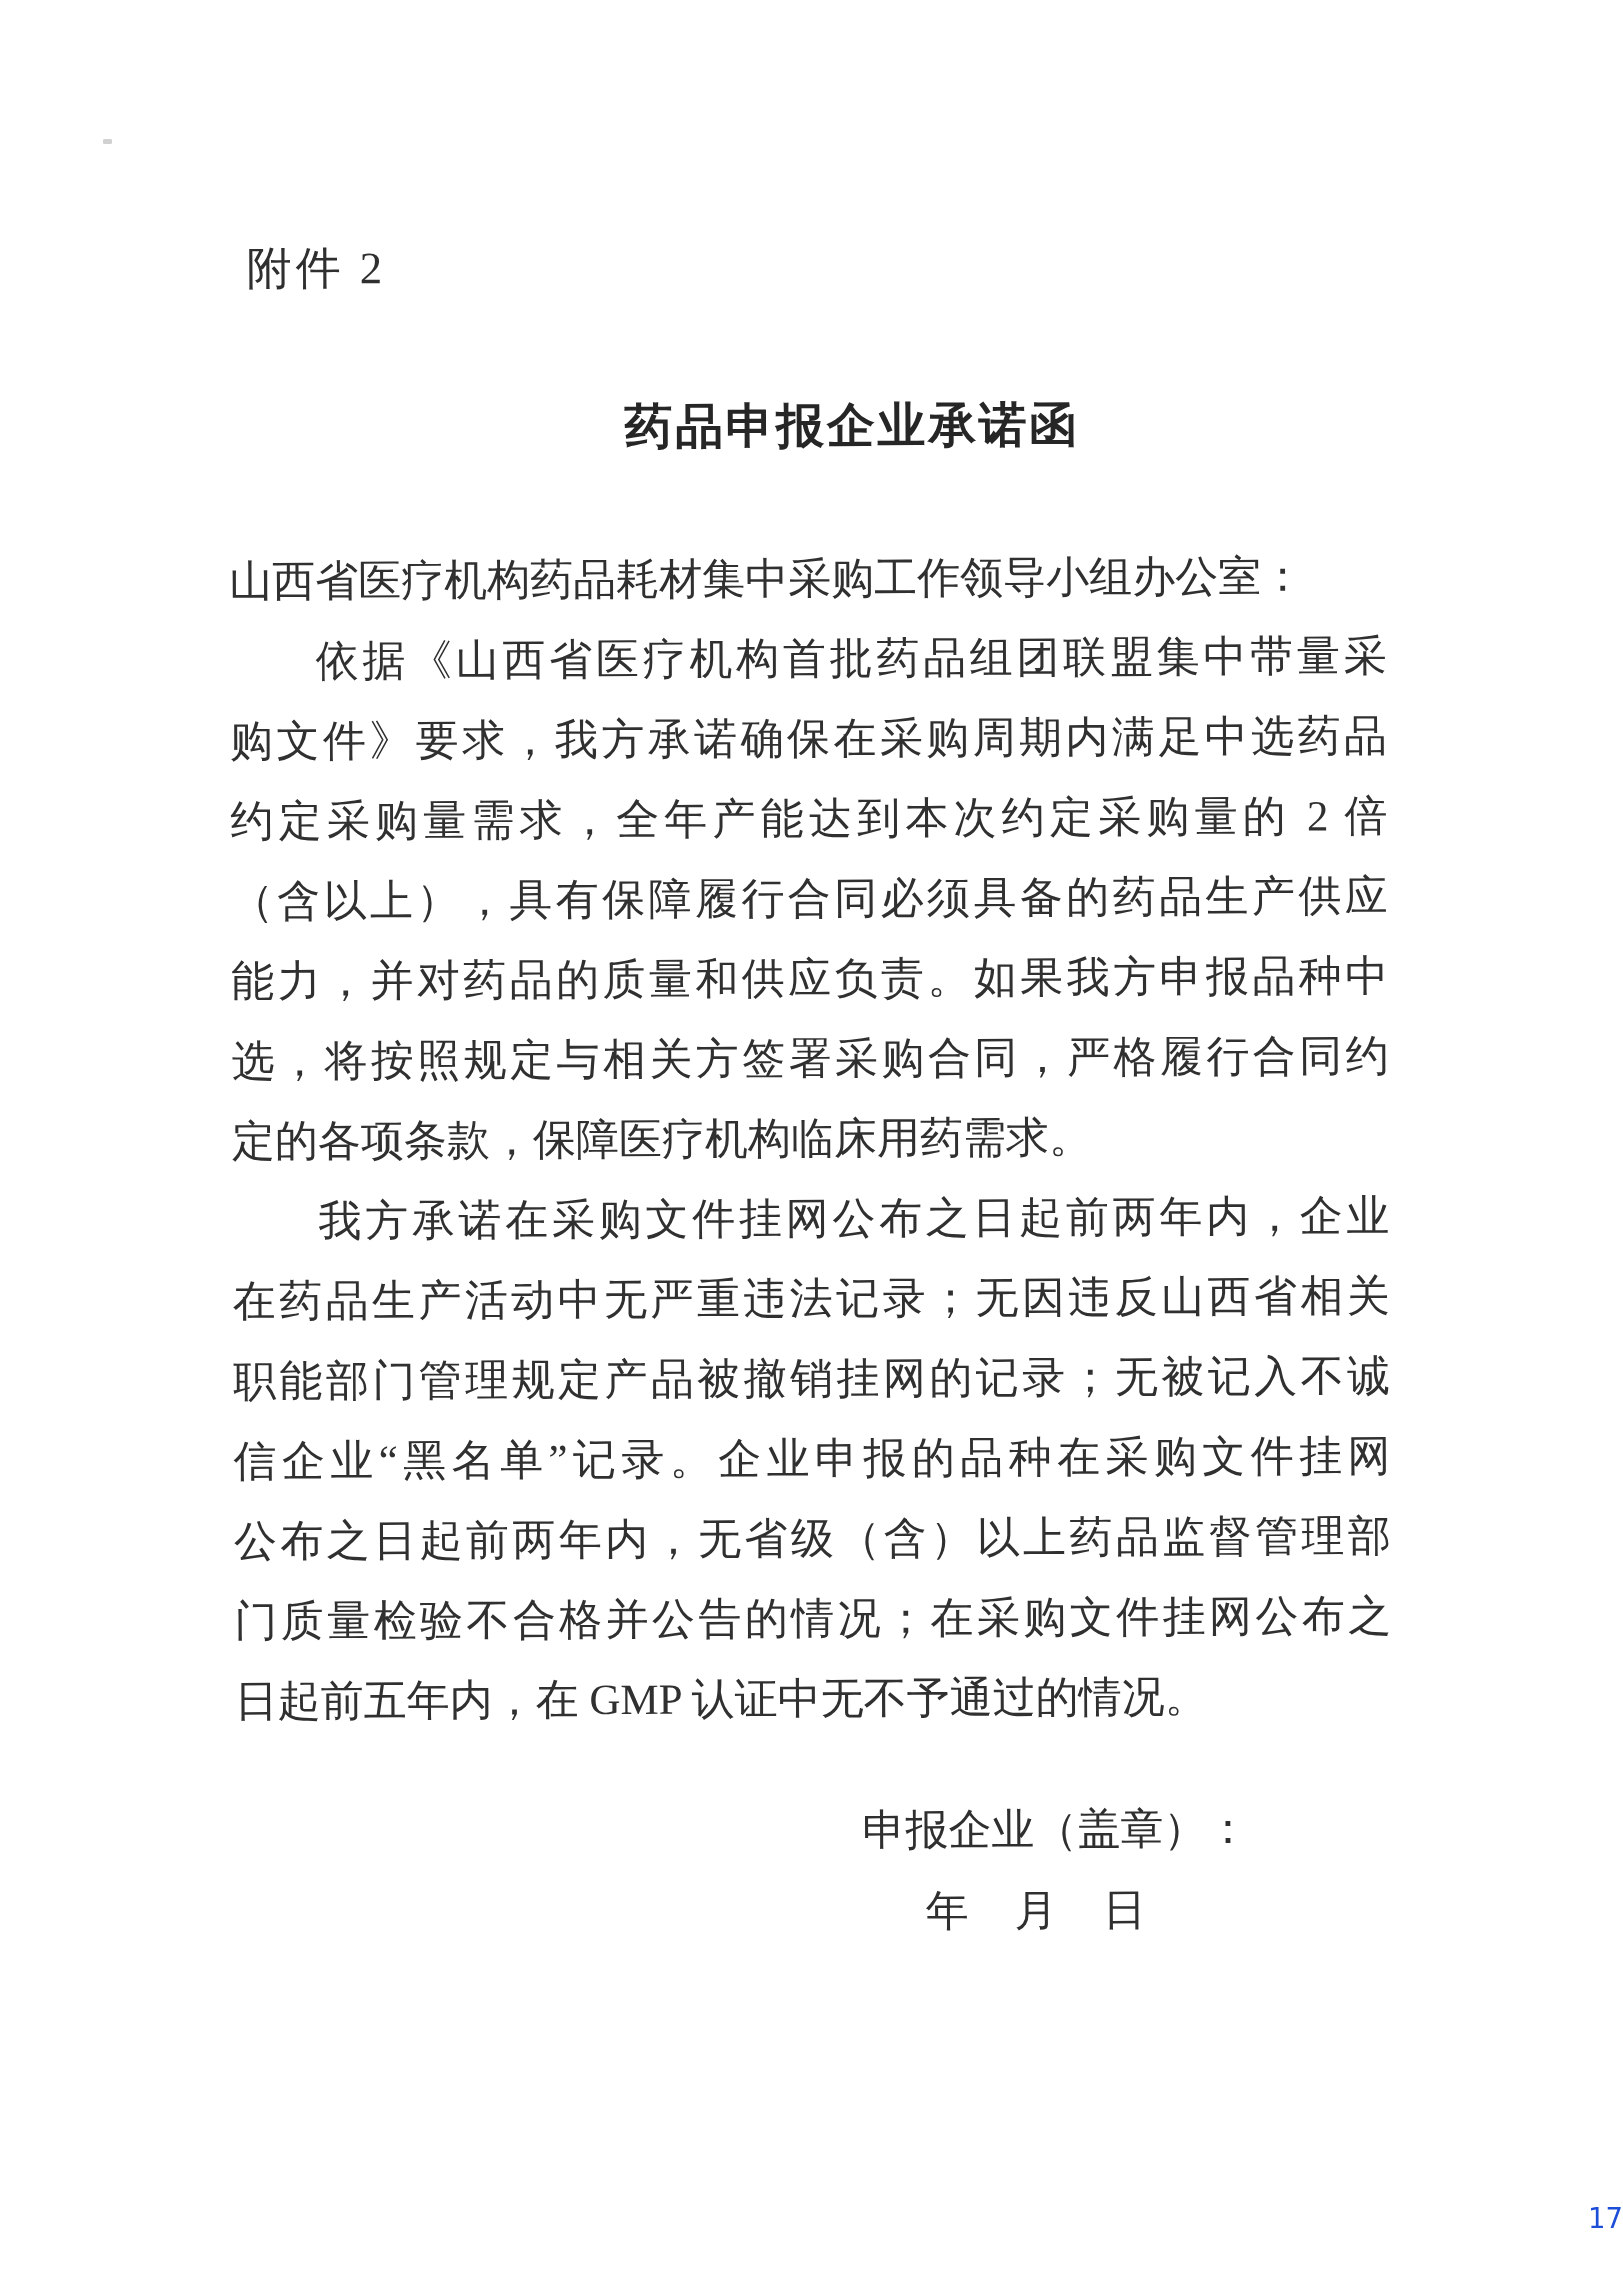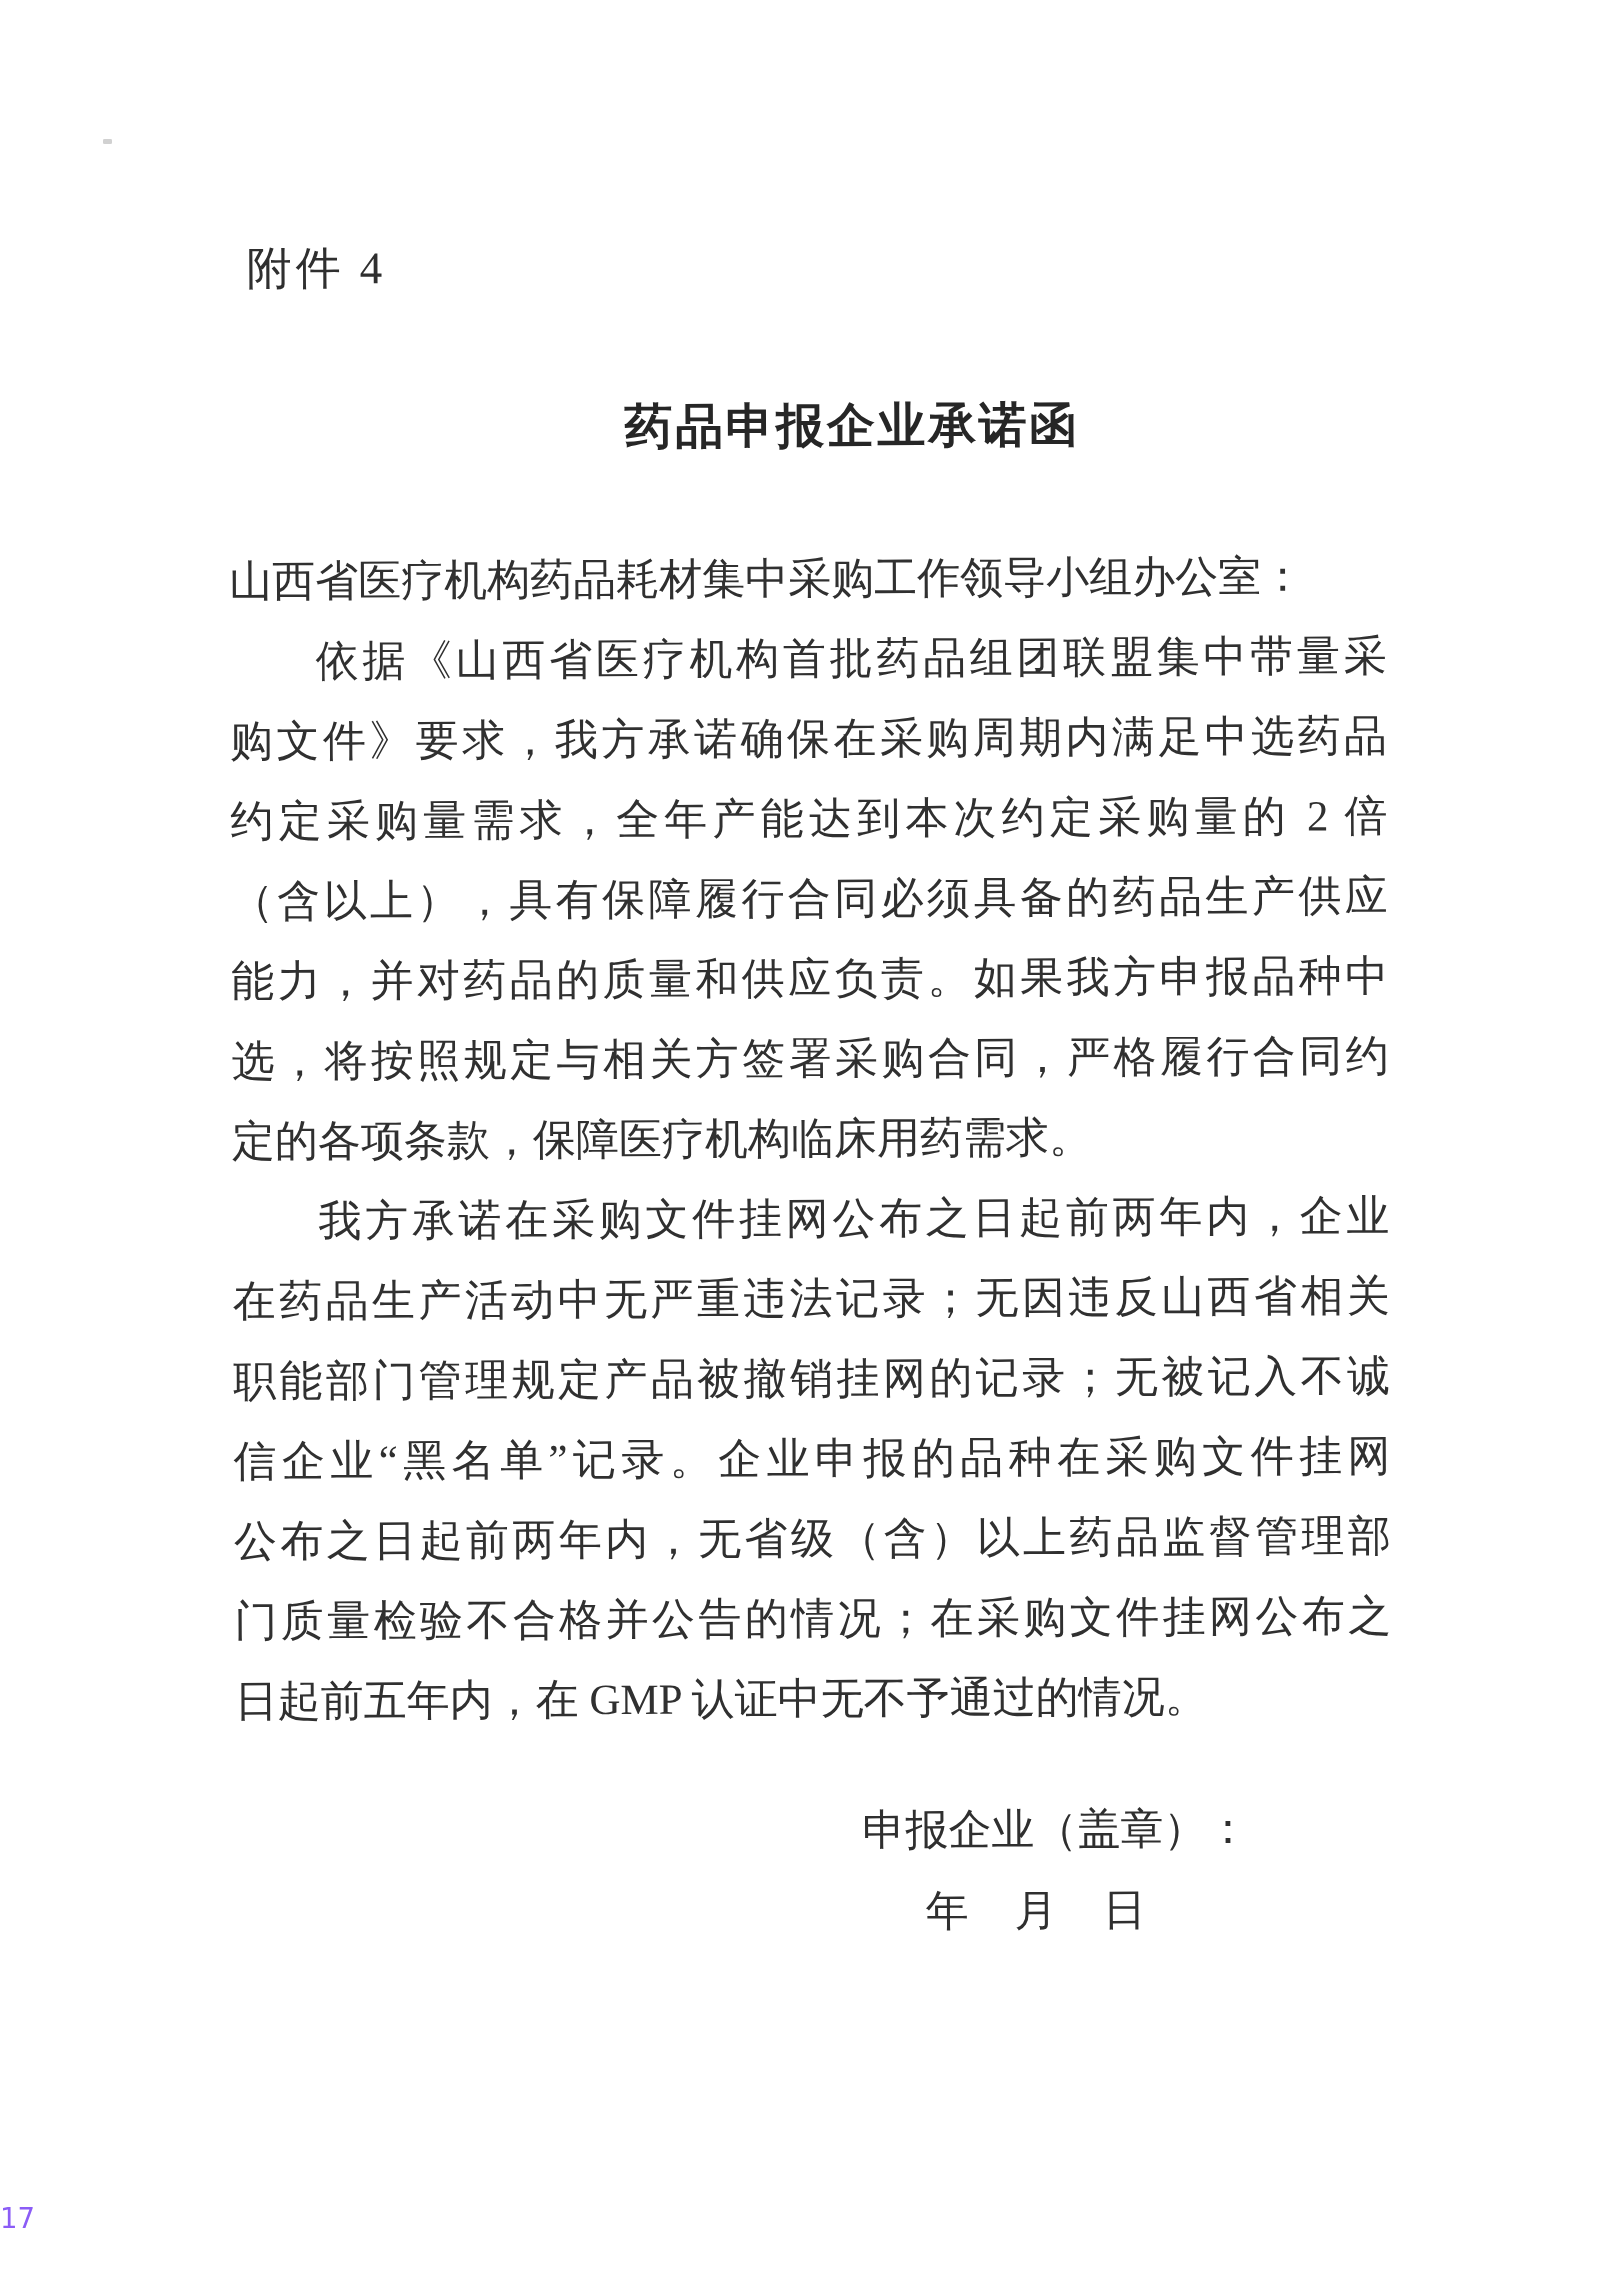--- a/index.html
+++ b/index.html
@@ -92,34 +92,34 @@
     font-size: 43px;
     line-height: 59px;
     letter-spacing: 1.3px;
     color: #2f2f2f;
   }
   .page-number {
     position: absolute;
     left: 0;
     right: 0;
     top: 2202px;
-    text-align: left;
+    text-align: right;
     font-family: "DejaVu Sans", "Liberation Sans", sans-serif;
     font-size: 27.5px;
-    color: #8b5cf6;
+    color: #1d4ed8;
   }
 </style>
 </head>
 <body>
 
 <div class="page">
   <div class="speck"></div>
   <div class="scan">
 
-    <div class="attachment">附件 4</div>
+    <div class="attachment">附件 2</div>
 
     <h1 class="title">药品申报企业承诺函</h1>
 
     <div class="body-text">
       <div class="line no-justify">山西省医疗机构药品耗材集中采购工作领导小组办公室：</div>
       <div class="line indent">依据《山西省医疗机构首批药品组团联盟集中带量采</div>
       <div class="line">购文件》要求，我方承诺确保在采购周期内满足中选药品</div>
       <div class="line">约定采购量需求，全年产能达到本次约定采购量的 2 倍</div>
       <div class="line">（含以上），具有保障履行合同必须具备的药品生产供应</div>
       <div class="line">能力，并对药品的质量和供应负责。如果我方申报品种中</div>

